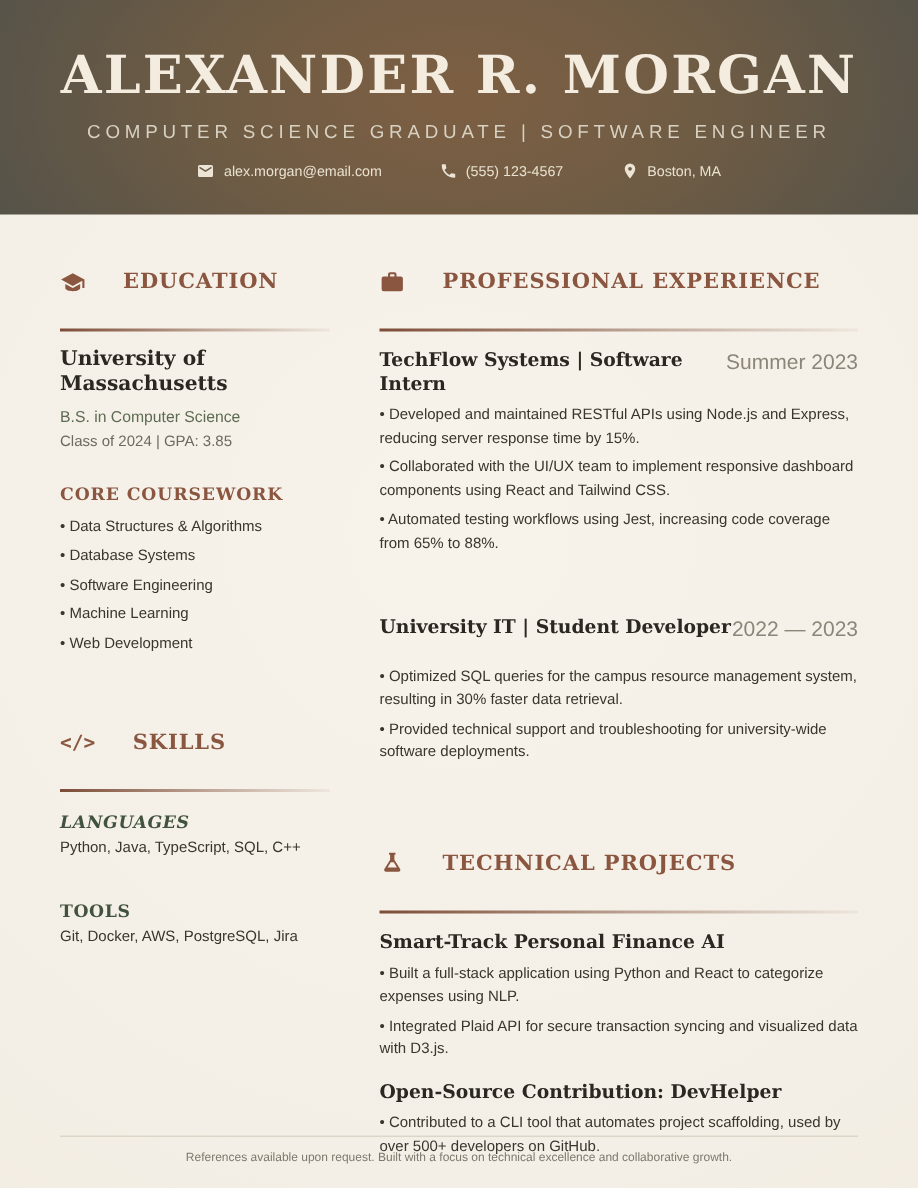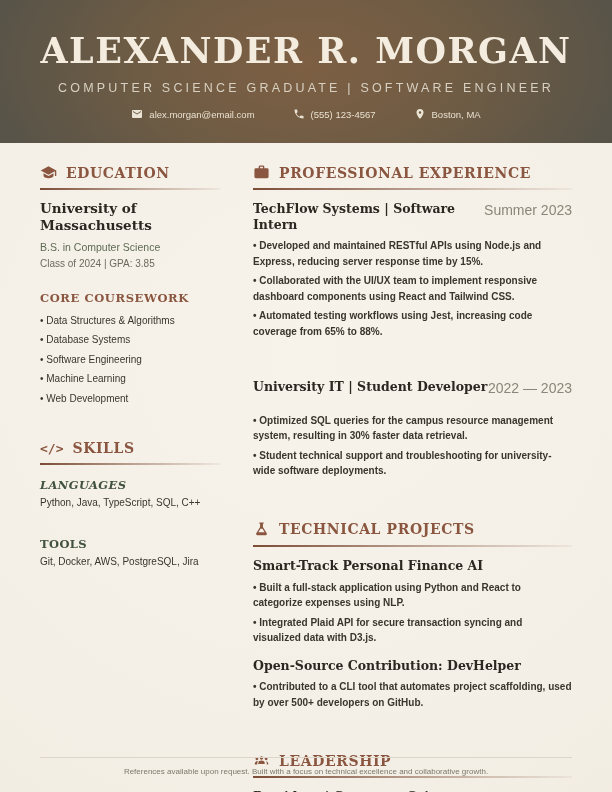--- a/index.html
+++ b/index.html
@@ -55,21 +55,21 @@
   .section-head .code-glyph {
     font-family: "DejaVu Sans Mono", monospace;
     font-weight: bold; font-size: 13px; color:#8a5640; line-height:1;
   }
   .section-title {
     font-family: "DejaVu Serif", "Liberation Serif", serif;
     font-weight: bold;
     font-size: 14px;
     letter-spacing: 0.6px;
     color: #8a5640;
-    margin: 0;
+    margin: 16px;
   }
   .rule {
     height: 2px; margin-top: 7px;
     background: linear-gradient(to right, #7c4c36 0%, rgba(124,76,54,0.45) 55%, rgba(124,76,54,0.06) 100%);
   }
   
   .school {
     margin-top: 10px;
     font-family: "DejaVu Serif", "Liberation Serif", serif;
     font-weight: bold; font-size: 13.5px; line-height: 1.25;
@@ -101,21 +101,21 @@
   .entry { position: relative; margin-top: 11px; }
   .entry-title {
     font-family: "DejaVu Serif", "Liberation Serif", serif;
     font-weight: bold; font-size: 12.5px; line-height: 1.25;
     color: #2b2721; max-width: 220px;
   }
   .entry-date {
     position: absolute; right: 0; top: 1px;
     font-size: 14px; color: #8b8679;
   }
-  .entry-bullets { margin-top: 6px; font-weight: bold; }
+  .entry-bullets { margin-top: 6px; }
   .entry.gap-lg { margin-top: 40px; }
   .entry .bullets-spaced { margin-top: 18px; }
   .section-block { margin-top: 42px; }
   .project-title2 { margin-top: 12px; }
   
   .footer {
     position: absolute; left: 40px; right: 40px; top: 757px;
     border-top: 1px solid #ddd6c8;
     padding-top: 9px;
     text-align: center;
@@ -212,21 +212,21 @@
           <p class="bullet">Collaborated with the UI/UX team to implement responsive dashboard components using React and Tailwind CSS.</p>
           <p class="bullet">Automated testing workflows using Jest, increasing code coverage from 65% to 88%.</p>
         </div>
       </div>
 
       <div class="entry gap-lg">
         <div class="entry-title" style="max-width:240px;">University IT | Student Developer</div>
         <div class="entry-date">2022 — 2023</div>
         <div class="entry-bullets bullets-spaced">
           <p class="bullet">Optimized SQL queries for the campus resource management system, resulting in 30% faster data retrieval.</p>
-          <p class="bullet">Student technical support and troubleshooting for university-wide software deployments.</p>
+          <p class="bullet">Provided technical support and troubleshooting for university-wide software deployments.</p>
         </div>
       </div>
 
       <div class="section-block">
         <div class="section-head">
           <svg viewBox="0 0 24 24">
               <path d="M9 2h6v2h-1v4.6l5.4 8.7A1.8 1.8 0 0 1 17.9 20H6.1a1.8 1.8 0 0 1-1.5-2.7L10 8.6V4H9V2zm1.6 9-3 5h8.8l-3-5h-2.8z"></path>
             </svg>
           <h2 class="section-title">TECHNICAL PROJECTS</h2>
         </div>

